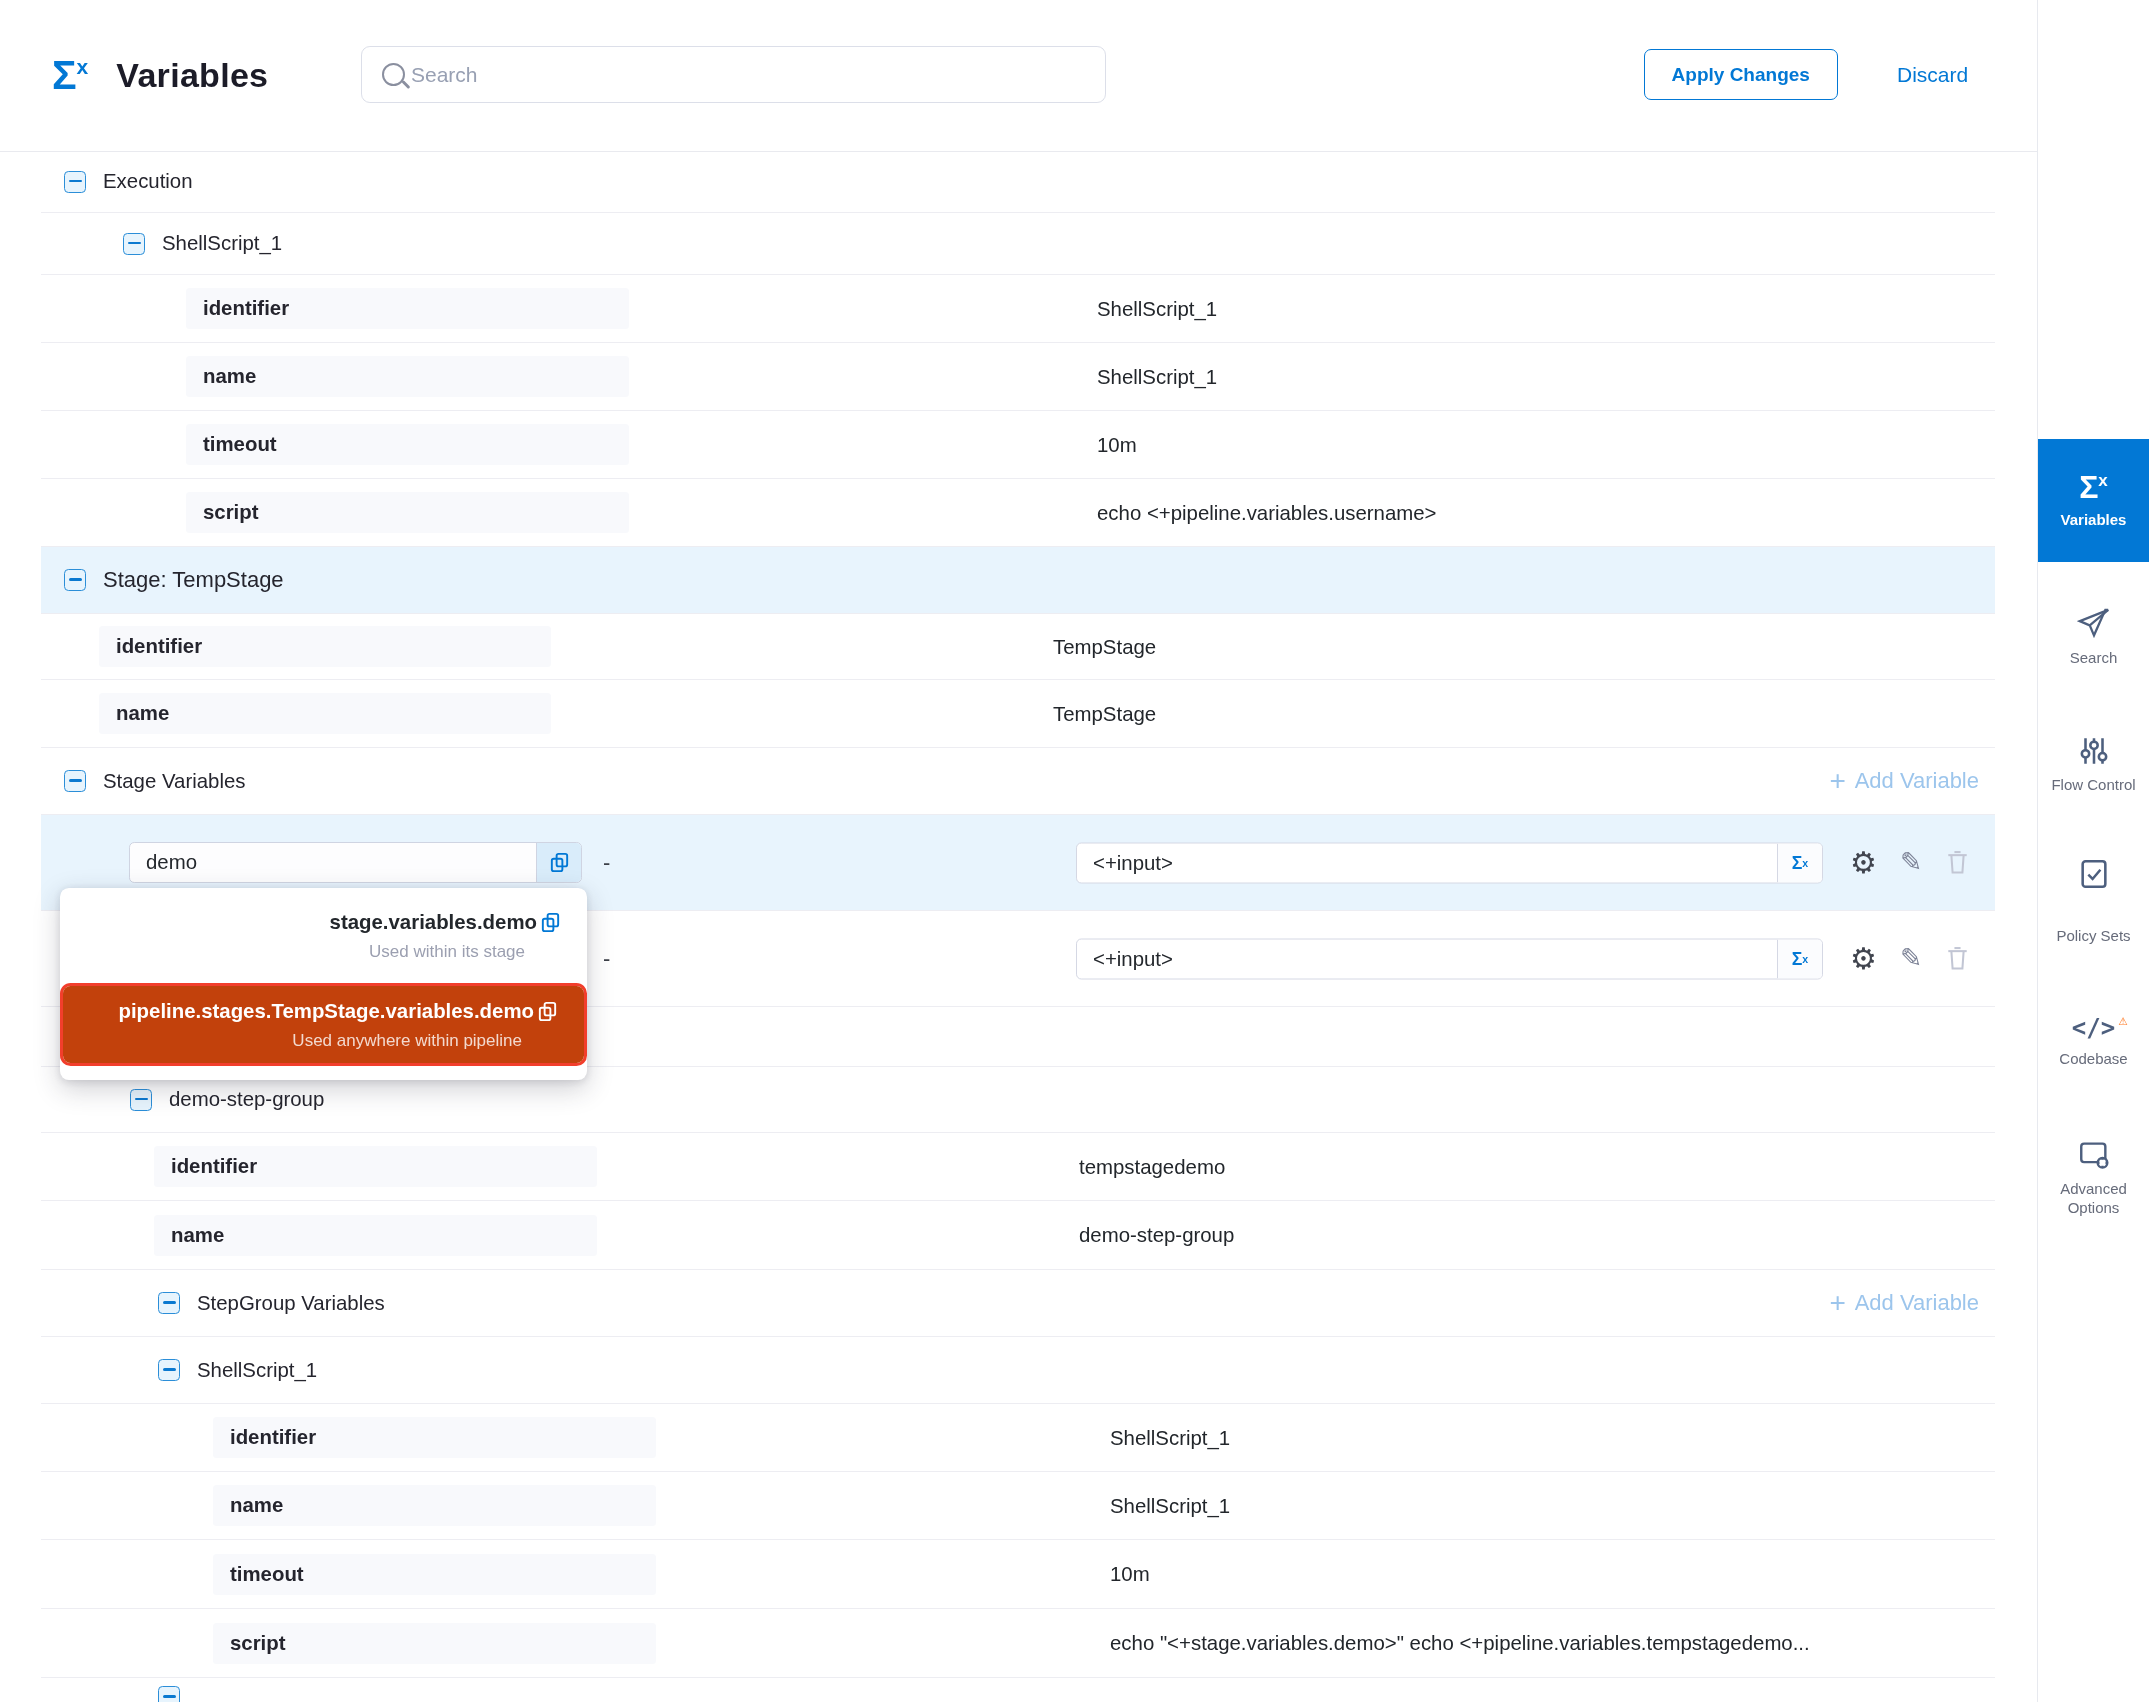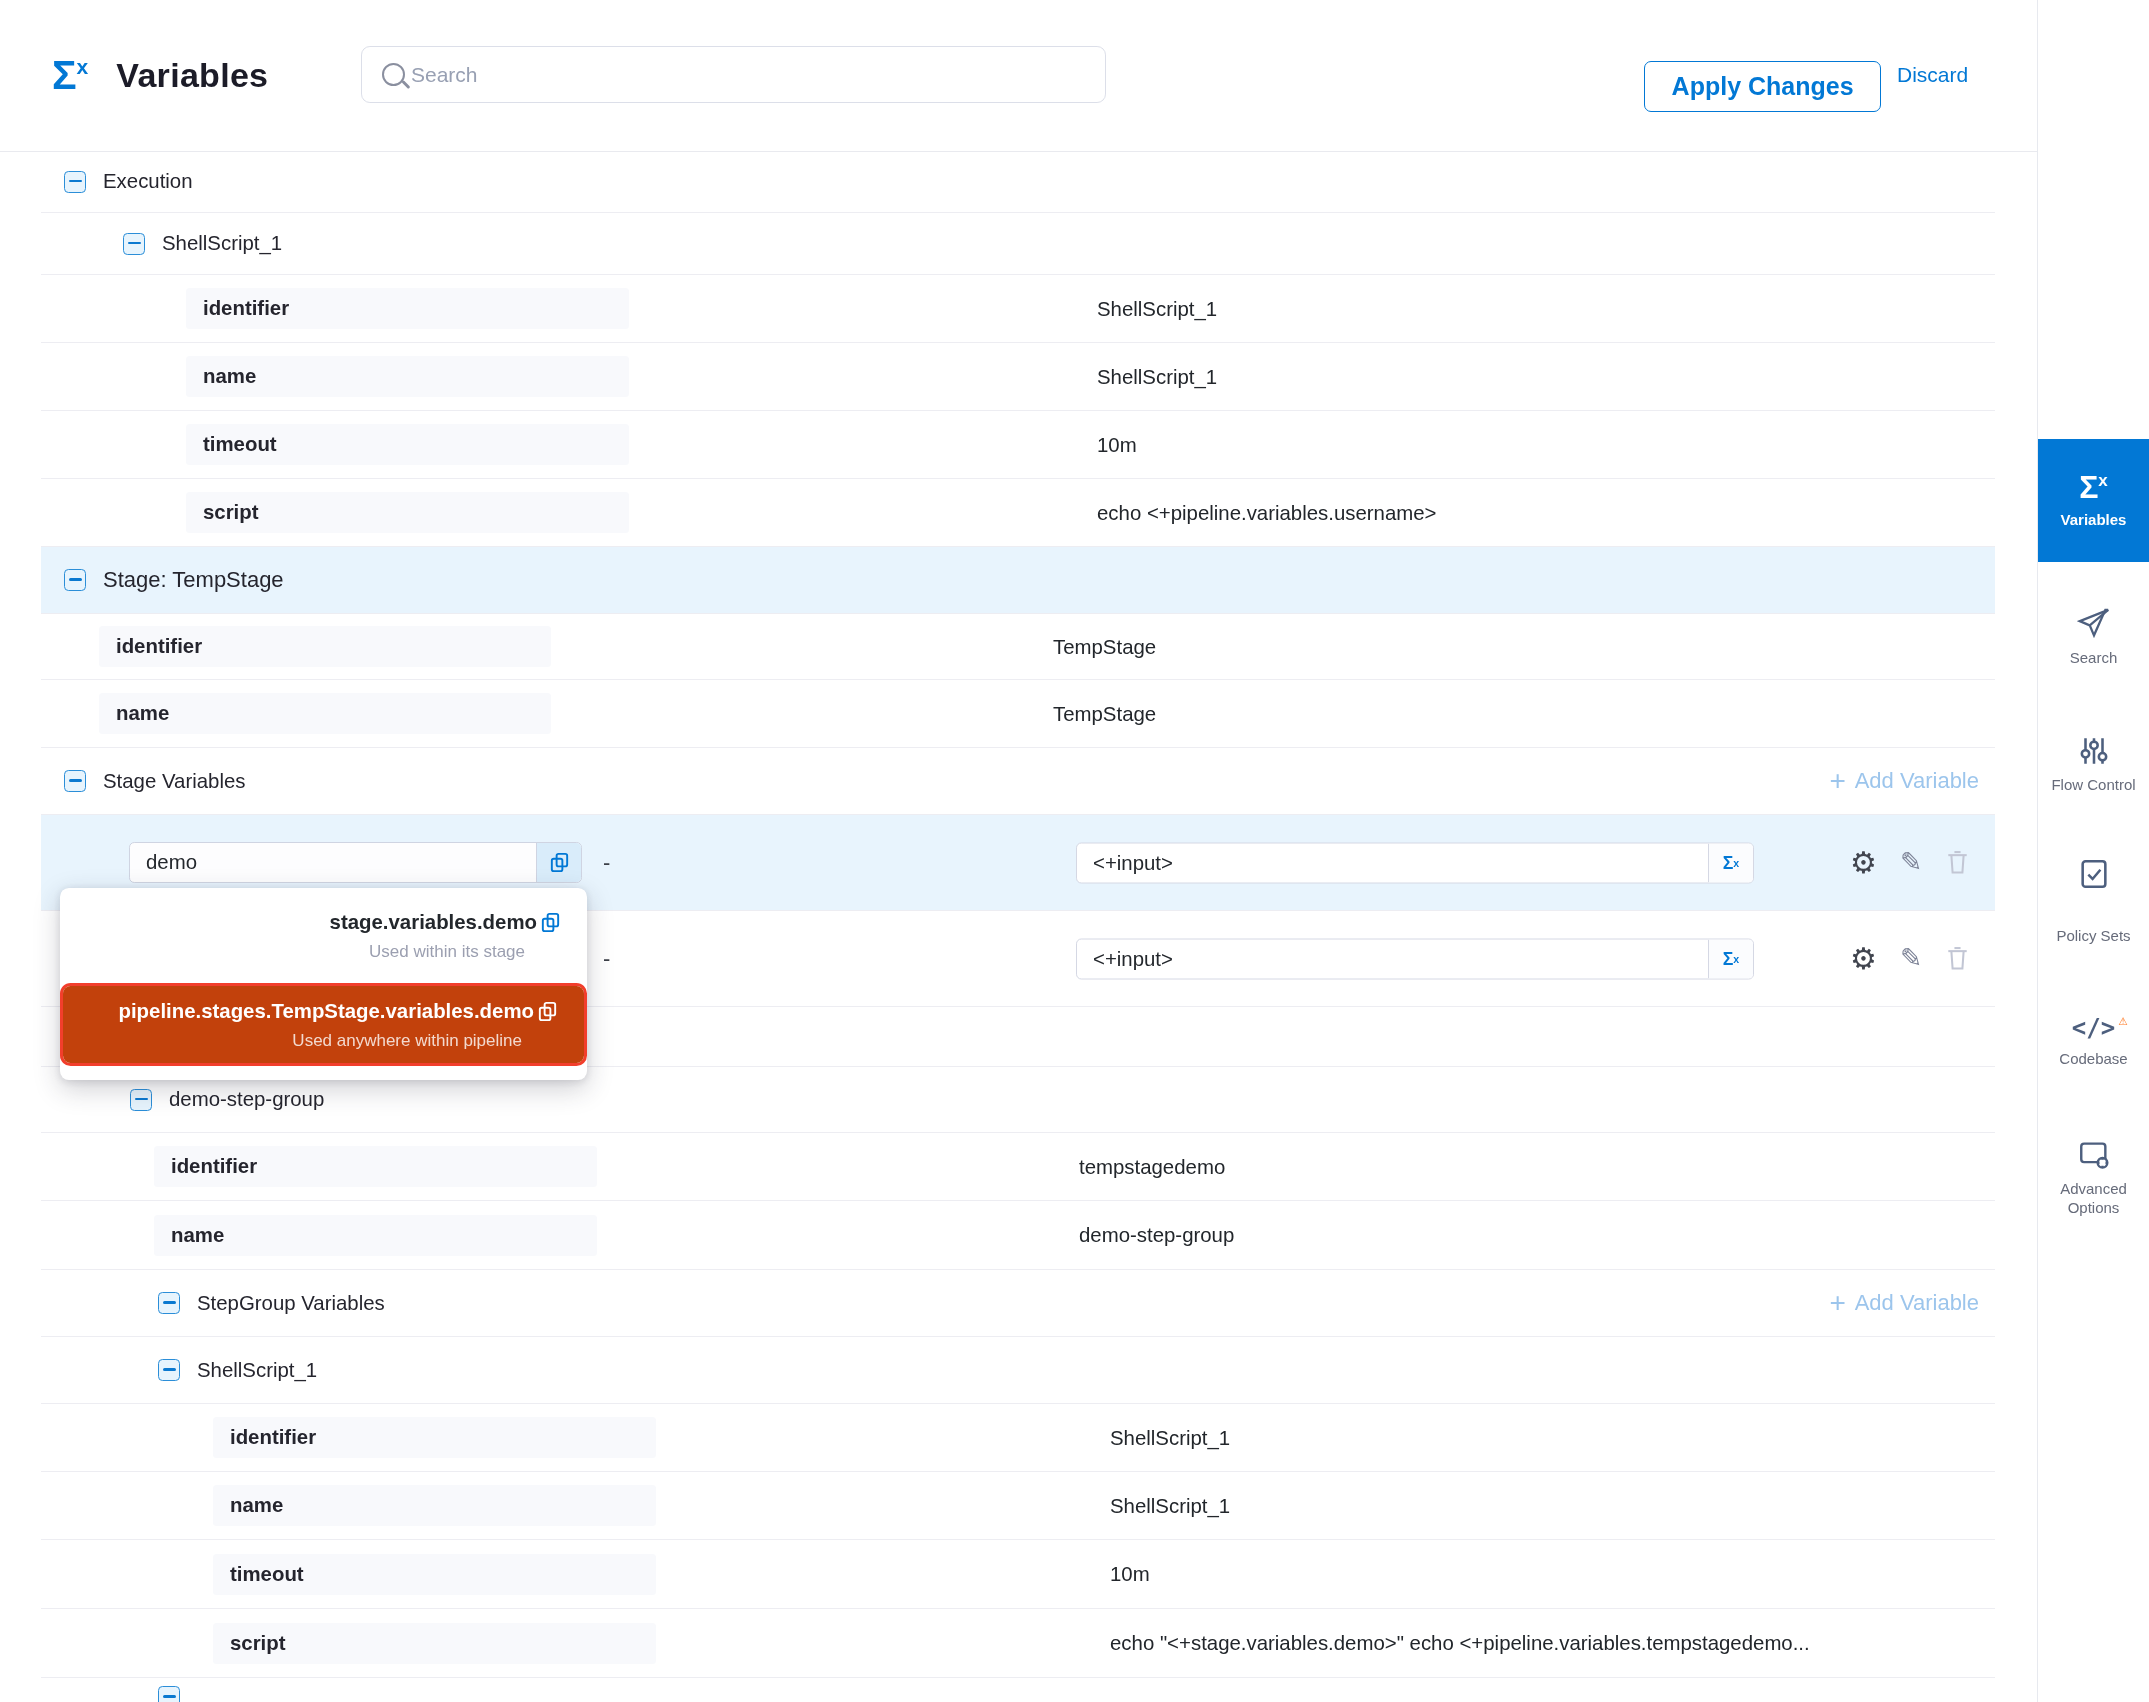--- a/index.html
+++ b/index.html
@@ -9,21 +9,21 @@
   
   .header{position:absolute;top:0;left:0;width:2038px;height:151px;background:#fff;border-bottom:0.9px solid #e9eaef;display:flex;align-items:center;z-index:5;}
   .sigma-logo{margin-left:52px;color:#0278d5;font-weight:700;font-size:41px;line-height:1;}
   .sigma-logo sup{font-size:21px;font-weight:700;}
   .page-title{margin-left:28px;font-size:34px;font-weight:700;color:#1c1c28;letter-spacing:0.3px;}
   .search-wrap{position:absolute;left:361px;top:46px;width:745px;height:57px;border:1.8px solid #dcdfe9;border-radius:8.9px;background:#fff;display:flex;align-items:center;box-sizing:border-box;}
   .search-icon{width:19.5px;height:19.5px;border:2.7px solid #8a8f9f;border-radius:50%;position:relative;margin-left:19.5px;flex:0 0 auto;}
   .search-icon::after{content:"";position:absolute;width:9.8px;height:2.7px;background:#8a8f9f;transform:rotate(45deg);right:-8px;bottom:-1.8px;border-radius:1.8px;}
   .search-input{flex:1;border:none;outline:none;font-size:21px;color:#333;margin-left:4px;margin-right:14px;font-family:inherit;background:transparent;}
   .search-input::placeholder{color:#98a0b3;}
-  .apply-btn{position:absolute;left:1644px;top:61px;height:51px;padding:0 26.6px;border:1.8px solid #0278d5;border-radius:7px;color:#0278d5;font-size:25px;font-weight:600;background:#fff;display:flex;align-items:center;box-sizing:border-box;cursor:pointer;}
+  .apply-btn{position:absolute;left:1644px;top:49px;height:51px;padding:0 26.6px;border:1.8px solid #0278d5;border-radius:7px;color:#0278d5;font-size:19px;font-weight:600;background:#fff;display:flex;align-items:center;box-sizing:border-box;cursor:pointer;}
   .discard-btn{position:absolute;left:1897px;top:49px;height:51px;display:flex;align-items:center;color:#0278d5;font-size:21px;font-weight:500;cursor:pointer;}
 
   
   .sidebar{position:absolute;top:0;right:0;width:111px;height:1702px;background:#fff;border-left:0.9px solid #e7e9ef;z-index:6;}
   .nav{position:absolute;top:439px;left:0;right:0;display:flex;flex-direction:column;align-items:center;}
   .nav-item{width:100%;display:flex;flex-direction:column;align-items:center;color:#4d5f7e;cursor:pointer;}
   .nav-item.active{background:#0278d5;height:123px;justify-content:center;color:#fff;}
   .nav-item.active .nav-label{color:#fff;font-weight:700;}
   .nav-sigma{font-size:32px;font-weight:700;line-height:1;}
   .nav-sigma sup{font-size:17px;}
@@ -49,21 +49,21 @@
   .value{position:absolute;top:50%;transform:translateY(-50%);font-size:20.4px;color:#22262b;white-space:nowrap;}
   .vx{left:1056px;} .vs{left:1012px;} .vg{left:1038px;} .vd{left:1069px;}
   .addvar{position:absolute;right:16px;top:50%;transform:translateY(-50%);display:flex;align-items:center;gap:8.9px;color:#9cc5ec;font-size:22px;font-weight:500;cursor:pointer;}
   .addvar .plus{font-size:28px;font-weight:400;line-height:1;}
 
   
   .name-input{margin-left:88px;width:453px;height:41px;border:1.8px solid #cfd4e2;border-radius:5.3px;background:#fdfdfe;display:flex;align-items:center;box-sizing:border-box;overflow:hidden;}
   .name-input .txt{flex:1;padding-left:16px;font-size:20.4px;color:#24282d;}
   .name-addon{width:44px;height:100%;border-left:1.8px solid #cfd4e2;background:#d9ecfa;display:flex;align-items:center;justify-content:center;color:#0278d5;cursor:pointer;}
   .dash{position:absolute;left:562px;top:50%;transform:translateY(-50%);font-size:22px;color:#3c4048;}
-  .value-input{position:absolute;left:1035px;top:50%;transform:translateY(-50%);width:678px;height:41px;border:1.8px solid #d5d8e4;border-radius:5.3px;background:#fff;display:flex;align-items:center;box-sizing:border-box;overflow:hidden;justify-content:center;}
+  .value-input{position:absolute;left:1035px;top:50%;transform:translateY(-50%);width:747px;height:41px;border:1.8px solid #d5d8e4;border-radius:5.3px;background:#fff;display:flex;align-items:center;box-sizing:border-box;overflow:hidden;justify-content:center;}
   .value-input .txt{flex:1;padding-left:16px;font-size:20.4px;color:#24282d;}
   .sigma-addon{width:44px;height:100%;border-left:1.8px solid #d5d8e4;display:flex;align-items:center;justify-content:center;color:#0278d5;font-size:17.7px;font-weight:700;background:#fbfcfe;cursor:pointer;}
   .sigma-addon sup{font-size:10.6px;}
   .row-actions{position:absolute;left:1809px;top:50%;transform:translateY(-50%);display:flex;align-items:center;gap:23px;}
   .gear-glyph{font-size:30px;color:#41454f;line-height:1;cursor:pointer;}
   .pencil-glyph{font-size:26.6px;color:#7c8296;line-height:1;cursor:pointer;}
   .trash-ico{width:25px;height:26.6px;color:#c2c6d4;cursor:pointer;}
   .copy-ico{width:23px;height:23px;display:block;}
 
   

